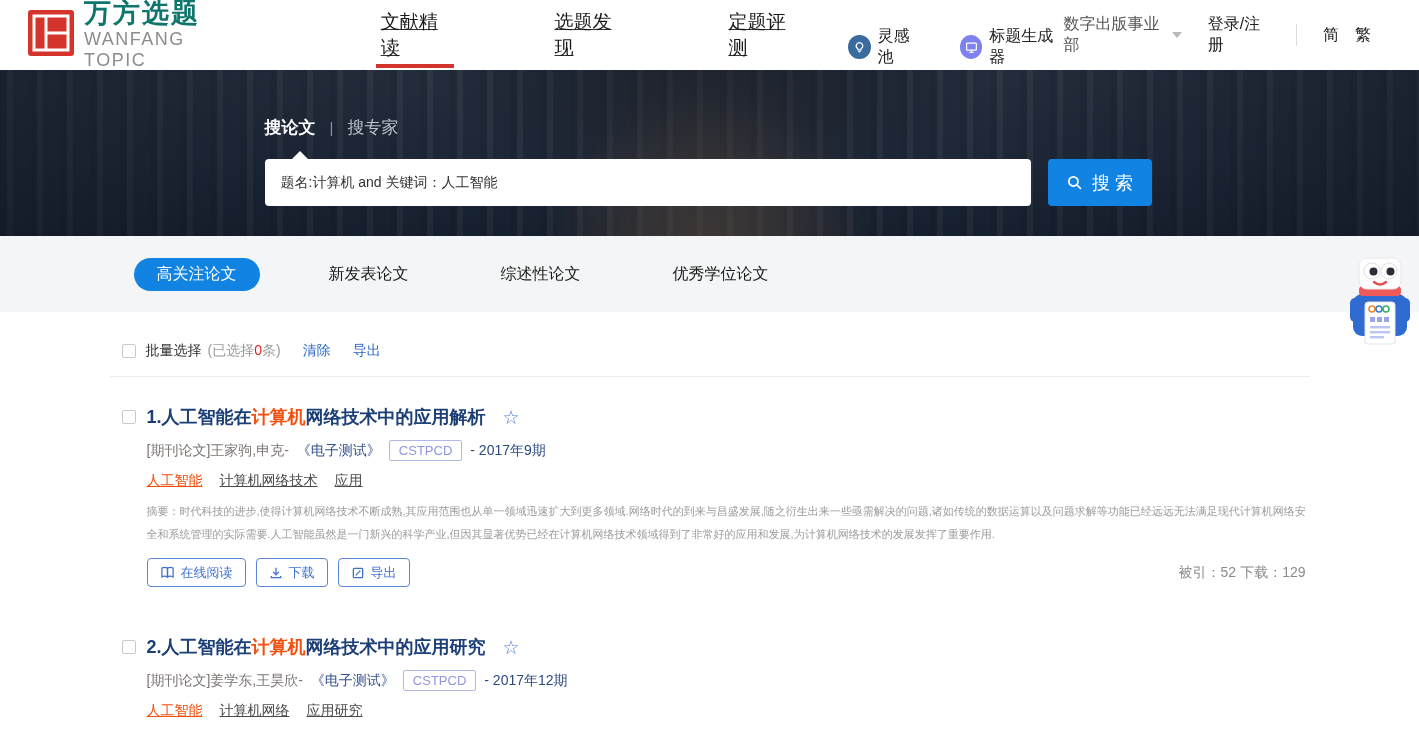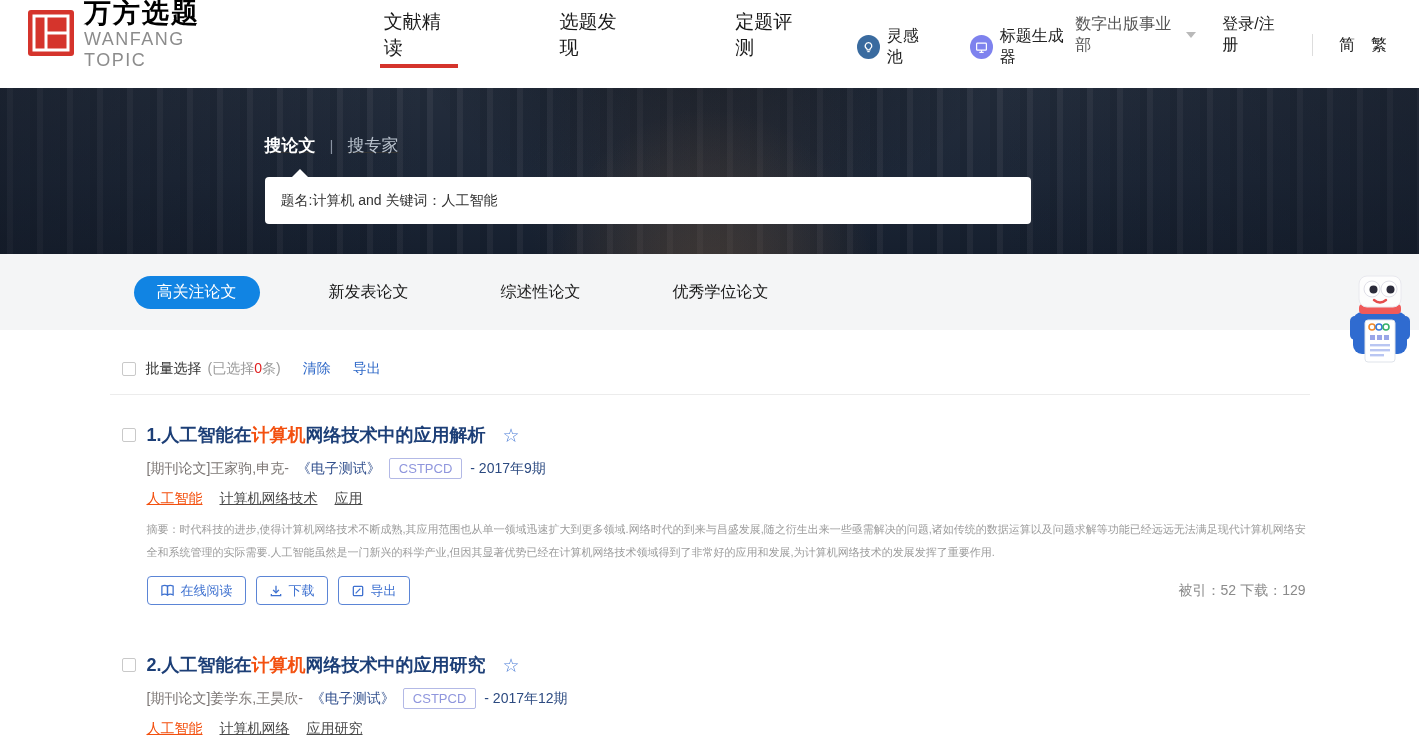--- a/index.html
+++ b/index.html
@@ -2,51 +2,51 @@
 <html><head>
 <meta charset="utf-8">
 <style>
   * { box-sizing: border-box; margin: 0; padding: 0; }
   html,body { width:1419px; height:737px; overflow:hidden; background:#fff;
     font-family:"Liberation Sans","DejaVu Sans",sans-serif; color:#333; }
 
   
   .header { height:70px; display:flex; align-items:center; padding-left:28px; background:#fff; position:relative; }
   .logo { display:flex; align-items:center; gap:10px; }
-  .logo-text .cn { font-size:27px; font-weight:bold; color:#000000; letter-spacing:2px; line-height:28px;}
+  .logo-text .cn { font-size:27px; font-weight:bold; color:#0f766e; letter-spacing:2px; line-height:28px;}
   .logo-text .en { font-size:18px; color:#8c8c8c; letter-spacing:1.5px; margin-top:2px;}
-  .main-nav { display:flex; margin-left:140px; gap:106px; }
+  .main-nav { display:flex; margin-left:140px; gap:106px;text-decoration:underline; }
   .nav-item { font-size:19px; color:#1a1a1a; position:relative; height:70px; display:flex; align-items:center; cursor:pointer;}
   .nav-item .red-bar { position:absolute; left:50%; transform:translateX(-50%); bottom:2px; width:78px; height:4px; background:#d5342c; display:none;}
   .nav-item.active .red-bar { display:block; }
   .tools { display:flex; margin-left:52px; gap:38px; align-items:center;margin-top:24px;}
   .tool { display:flex; align-items:center; gap:7px; font-size:16px; color:#222; cursor:pointer;}
   .tool-circle { width:24px; height:24px; border-radius:50%; display:flex; align-items:center; justify-content:center;}
   .tool-circle.blue { background:#3a6b9f; }
   .tool-circle.purple { background:#7e82ee; }
-  .header-right { margin-left:auto; display:flex; align-items:flex-end; padding-right:32px; gap:26px; font-size:16px;}
+  .header-right { margin-left:auto; display:flex; align-items:center; padding-right:48px; gap:26px; font-size:16px;}
   .dept { color:#555; display:flex; align-items:center; gap:8px; cursor:pointer;}
   .caret-down { width:0; height:0; border-left:5px solid transparent; border-right:5px solid transparent; border-top:6px solid #b9b9b9;}
   .login { color:#222; cursor:pointer;}
   .vdiv { width:1px; height:22px; background:#ddd; }
   .langs { display:flex; gap:16px; color:#222;}
   .lang { cursor:pointer; }
 
   
   .hero { height:166px; position:relative;
     background:
       radial-gradient(ellipse 260px 300px at 50% 130%, rgba(140,105,70,.38), transparent 65%),
       radial-gradient(ellipse 420px 260px at 50% -30%, rgba(10,14,22,.55), transparent 70%),
       repeating-linear-gradient(90deg, rgba(0,0,0,.22) 0 7px, rgba(90,70,50,.10) 7px 13px, rgba(0,0,0,.16) 13px 30px),
       linear-gradient(180deg,#2a3547 0%, #222e41 55%, #1a2537 100%);
   }
   .hero::after { content:""; position:absolute; inset:0;
       background: radial-gradient(ellipse 300px 420px at 50% 75%, rgba(70,60,55,.30), transparent 60%),
       linear-gradient(90deg, rgba(18,24,36,.45), rgba(18,24,36,0) 30%, rgba(18,24,36,0) 70%, rgba(18,24,36,.45)); }
-  .hero-inner { position:relative; z-index:2; width:1200px; margin:18px auto; padding:46px 0 0 155px;text-decoration:underline; }
+  .hero-inner { position:relative; z-index:2; width:1200px; margin:0 auto; padding:46px 0 0 155px; }
   .search-tabs { display:flex; align-items:center; gap:14px; }
   .stab { font-size:17px; cursor:pointer; }
   .stab.active { color:#fff; font-weight:bold; }
   .stab.inactive { color:#b9c2cd; }
   .stab-div { color:#8a94a3; font-size:15px; }
   .search-row { margin-top:20px; display:flex; align-items:flex-start; position:relative; }
   .search-box { position:relative; }
   .search-box::before { content:""; position:absolute; top:-8px; left:26px; width:0; height:0;
       border-left:9px solid transparent; border-right:9px solid transparent; border-bottom:9px solid #fff; }
   .search-input { width:766px; height:47px; border:none; border-radius:4px; padding:0 16px; font-size:14px;
@@ -164,20 +164,29 @@
   <div class="hero-inner">
     <div class="search-tabs">
       <span class="stab active">搜论文</span>
       <span class="stab-div">|</span>
       <span class="stab inactive">搜专家</span>
     </div>
     <div class="search-row">
       <span class="search-box">
         <input class="search-input" type="text" value="题名:计算机 and 关键词：人工智能" style="">
       </span>
+      <button class="search-btn">
+        <span style="display:flex;">
+          <svg width="17" height="17" viewBox="0 0 24 24" fill="none" stroke="#fff" stroke-width="2.4">
+            <circle cx="10.5" cy="10.5" r="6.5"></circle>
+              <line x1="15.5" y1="15.5" x2="21" y2="21"></line>
+          </svg>
+        </span>
+        <span>搜 索</span>
+      </button>
     </div>
   </div>
 </div>
 
 <div class="band">
   <div class="band-inner">
     <div class="pill active">
       <span>高关注论文</span>
     </div>
     <div class="pill">

